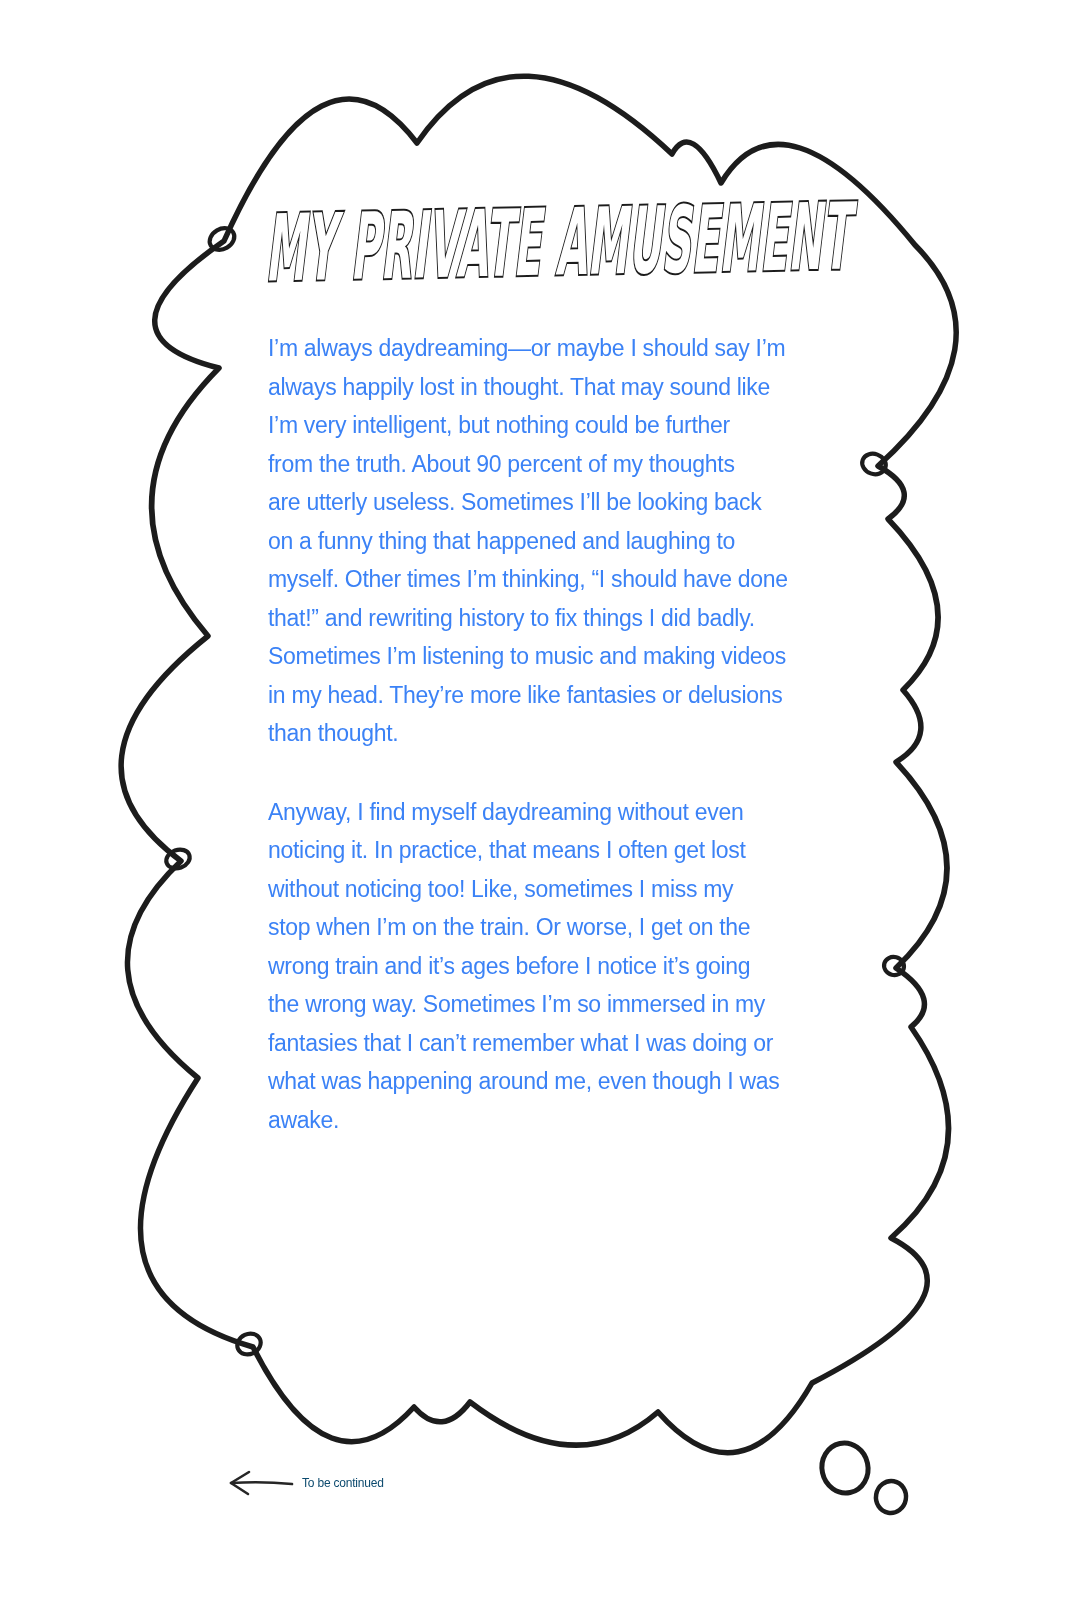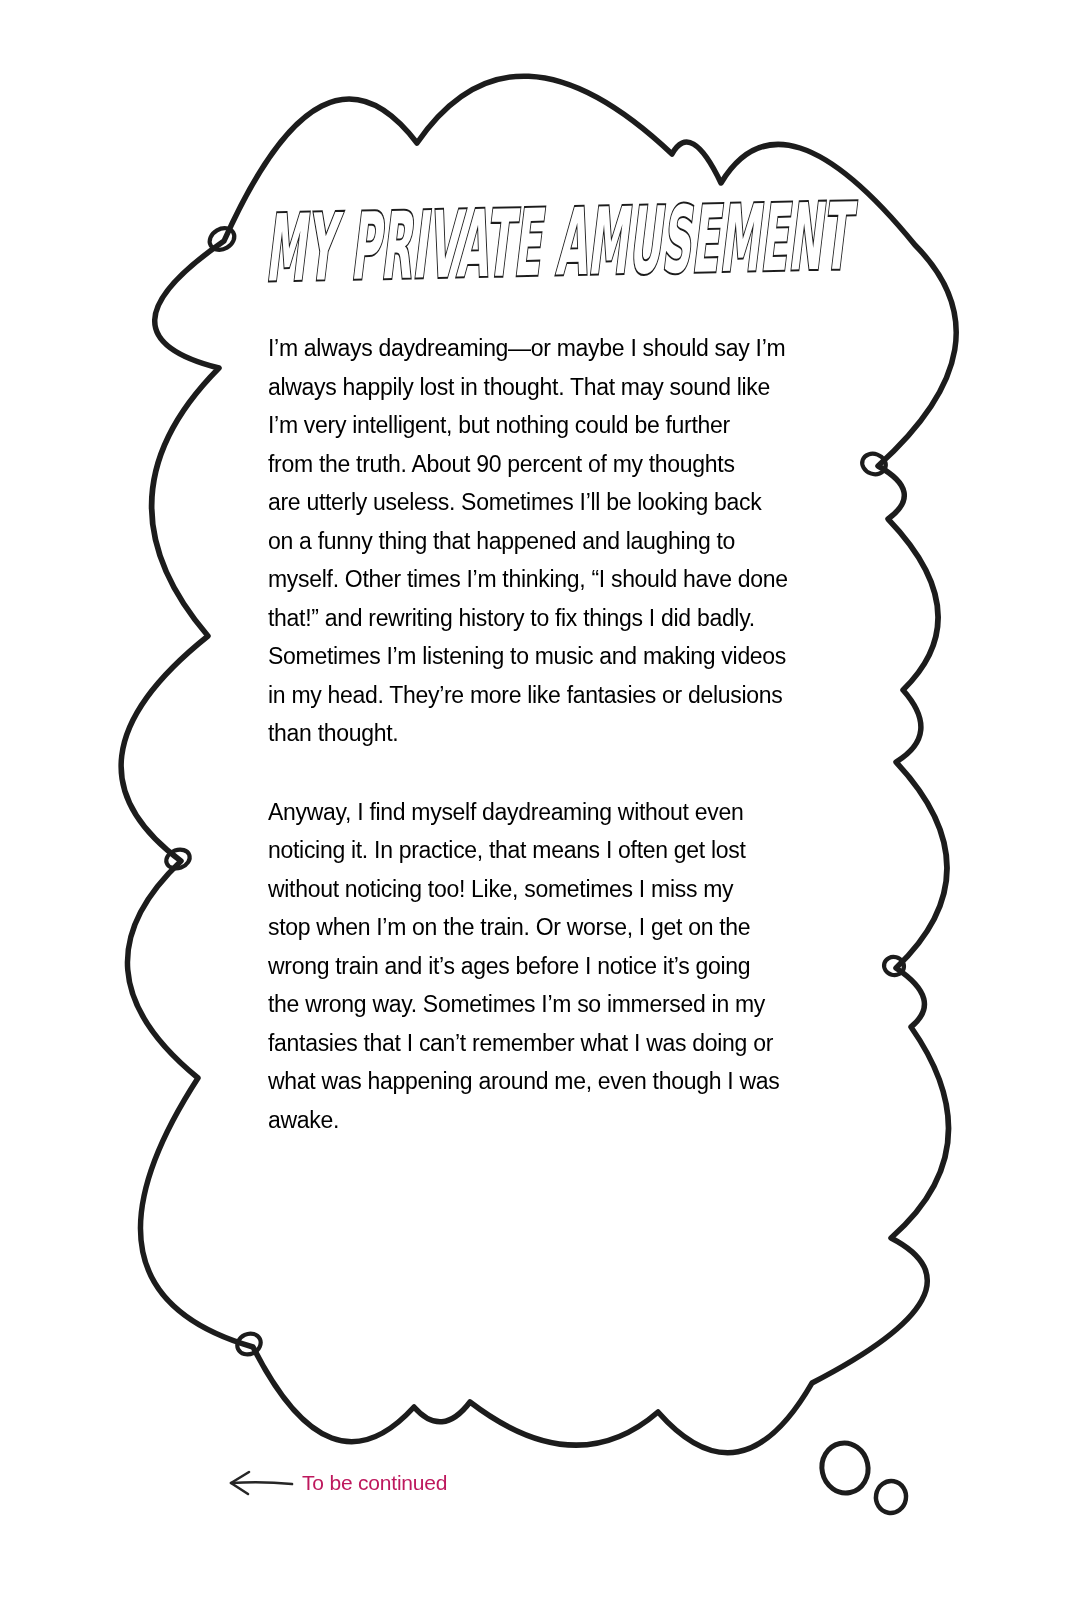--- a/index.html
+++ b/index.html
@@ -55,21 +55,21 @@
     stroke: #1c1c1c;
     stroke-width: 4;
     paint-order: stroke fill;
     letter-spacing: 1px;
   }
   .body-text {
     position: absolute;
     left: 268px;
     top: 329px;
     width: 600px;
-    color: #000000;
+    color: #3b82f6;
     font-size: 23px;
     line-height: 38.5px;
     letter-spacing: -0.3px;
   }
   .body-text p {
     margin: 0 0 40px 0;
     white-space: pre;
   }
   .footer {
     position: absolute;
@@ -85,22 +85,22 @@
     display: block;
   }
   .arrow-stroke {
     fill: none;
     stroke: #262626;
     stroke-width: 2.6;
     stroke-linecap: round;
     stroke-linejoin: round;
   }
   .footer-label {
-    color: #be185d;
-    font-size: 21px;
+    color: #0c4a6e;
+    font-size: 12px;
     letter-spacing: -0.2px;
   }
 </style>
 </head>
 <body>
 
 <div class="page">
 
   <svg class="cloud-svg" viewBox="0 0 1067 1600" aria-hidden="true">
 

